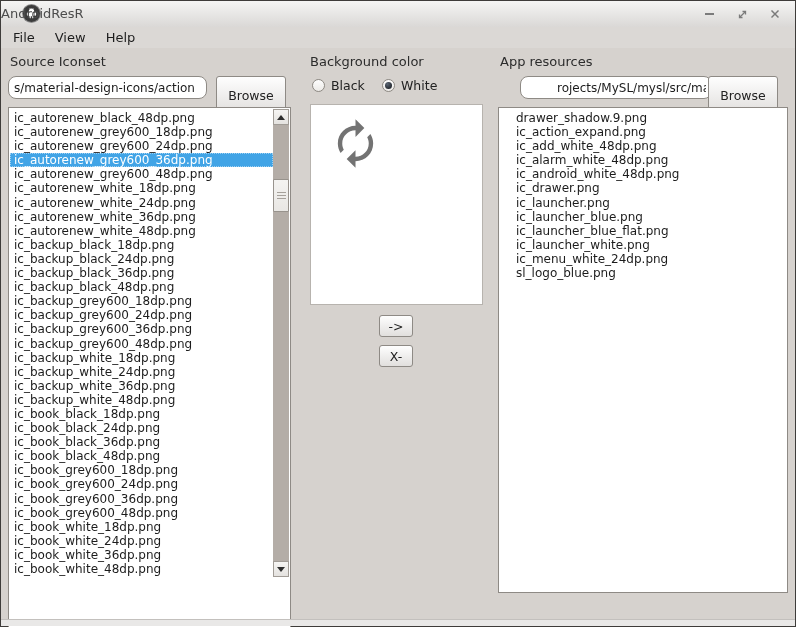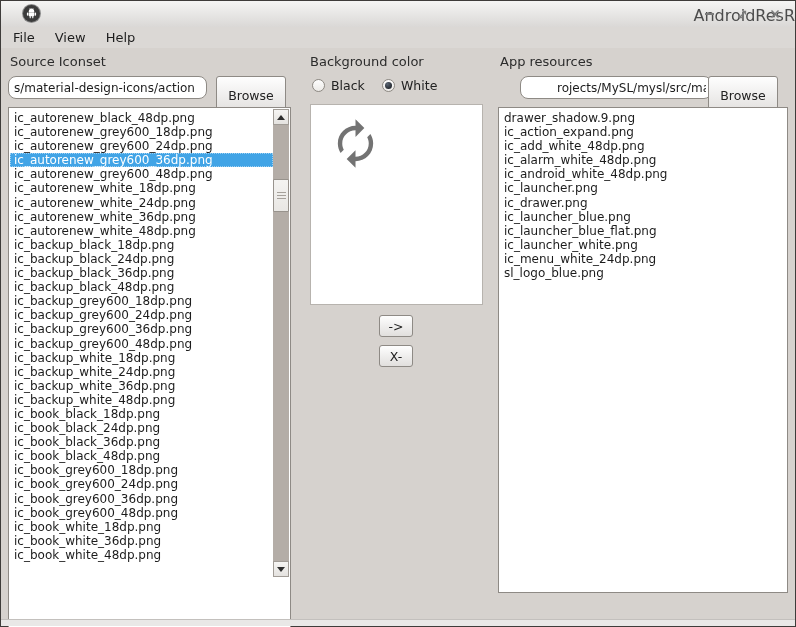--- a/index.html
+++ b/index.html
@@ -15,22 +15,22 @@
     background:linear-gradient(#f5f5f4,#dad8d6);
     border-bottom:1px solid #c2bfbc;
   }
   .win-icon{
     position:absolute;left:22px;top:4px;width:17px;height:17px;border-radius:50%;
     background:#3b3b3b;display:flex;align-items:center;justify-content:center;
     box-shadow:0 0 0 1px #8b8b8b;
   }
   .win-icon svg{width:11px;height:11px;}
   .win-title{
-    position:absolute;left:0;right:0;top:5px;text-align:right;
-    font-size:16px;color:#4c4c4c;
+    position:absolute;left:0;right:0;top:5px;text-align:left;
+    font-size:13px;color:#4c4c4c;
   }
   .win-controls{
     position:absolute;right:8px;top:0;height:26px;display:flex;align-items:center;gap:9px;
   }
   .win-btn{width:24px;height:20px;display:flex;align-items:center;justify-content:center;cursor:default;}
   
   .menubar{
     position:absolute;left:1px;top:27px;right:1px;height:21px;
     background:#dbd8d5;display:flex;align-items:center;padding-left:2px;
   }
@@ -172,20 +172,21 @@
       <div class="list-item">ic_backup_white_48dp.png</div>
       <div class="list-item">ic_book_black_18dp.png</div>
       <div class="list-item">ic_book_black_24dp.png</div>
       <div class="list-item">ic_book_black_36dp.png</div>
       <div class="list-item">ic_book_black_48dp.png</div>
       <div class="list-item">ic_book_grey600_18dp.png</div>
       <div class="list-item">ic_book_grey600_24dp.png</div>
       <div class="list-item">ic_book_grey600_36dp.png</div>
       <div class="list-item">ic_book_grey600_48dp.png</div>
       <div class="list-item">ic_book_white_18dp.png</div>
+      <div class="list-item">ic_book_white_24dp.png</div>
       <div class="list-item">ic_book_white_36dp.png</div>
       <div class="list-item">ic_book_white_48dp.png</div>
     </div>
 
   <div class="vscroll" style="height:468px;">
     <div class="scroll-btn" style="left:0;top:0;width:16px;height:16px;">
         <span class="tri-up"></span>
       </div>
     <div class="scroll-thumb" style="left:0;top:70px;width:16px;height:33px;">
         <span class="grip-v"></span>
@@ -226,28 +227,28 @@
 </div>
 
 <div class="btn" style="left:379px;top:315px;width:34px;height:22px;">-&gt;</div>
 <div class="btn" style="left:379px;top:345px;width:34px;height:22px;">X-</div>
 
 <span class="panel-label" style="left:500px;top:54px;">App resources</span>
 <input class="path-input" style="left: 520px; top: 76px; width: 192px; padding-left: 36px;" readonly="" value="rojects/MySL/mysl/src/main/res">
 <div class="btn" style="left:708px;top:76px;width:70px;">Browse</div>
 
 <div class="listbox" style="left:498px;top:107px;width:290px;height:486px;">
-  <div class="list-inner" style="right:1px;bottom:1px;">
+  <div class="list-inner" style="right:1px;bottom:1px;padding-left:12px;">
       <div class="list-item">drawer_shadow.9.png</div>
       <div class="list-item">ic_action_expand.png</div>
       <div class="list-item">ic_add_white_48dp.png</div>
       <div class="list-item">ic_alarm_white_48dp.png</div>
       <div class="list-item">ic_android_white_48dp.png</div>
+      <div class="list-item">ic_drawer.png</div>
       <div class="list-item">ic_launcher.png</div>
-      <div class="list-item">ic_drawer.png</div>
       <div class="list-item">ic_launcher_blue.png</div>
       <div class="list-item">ic_launcher_blue_flat.png</div>
       <div class="list-item">ic_launcher_white.png</div>
       <div class="list-item">ic_menu_white_24dp.png</div>
       <div class="list-item">sl_logo_blue.png</div>
     </div>
 </div>
 
 <div class="statusbar"></div>
 

